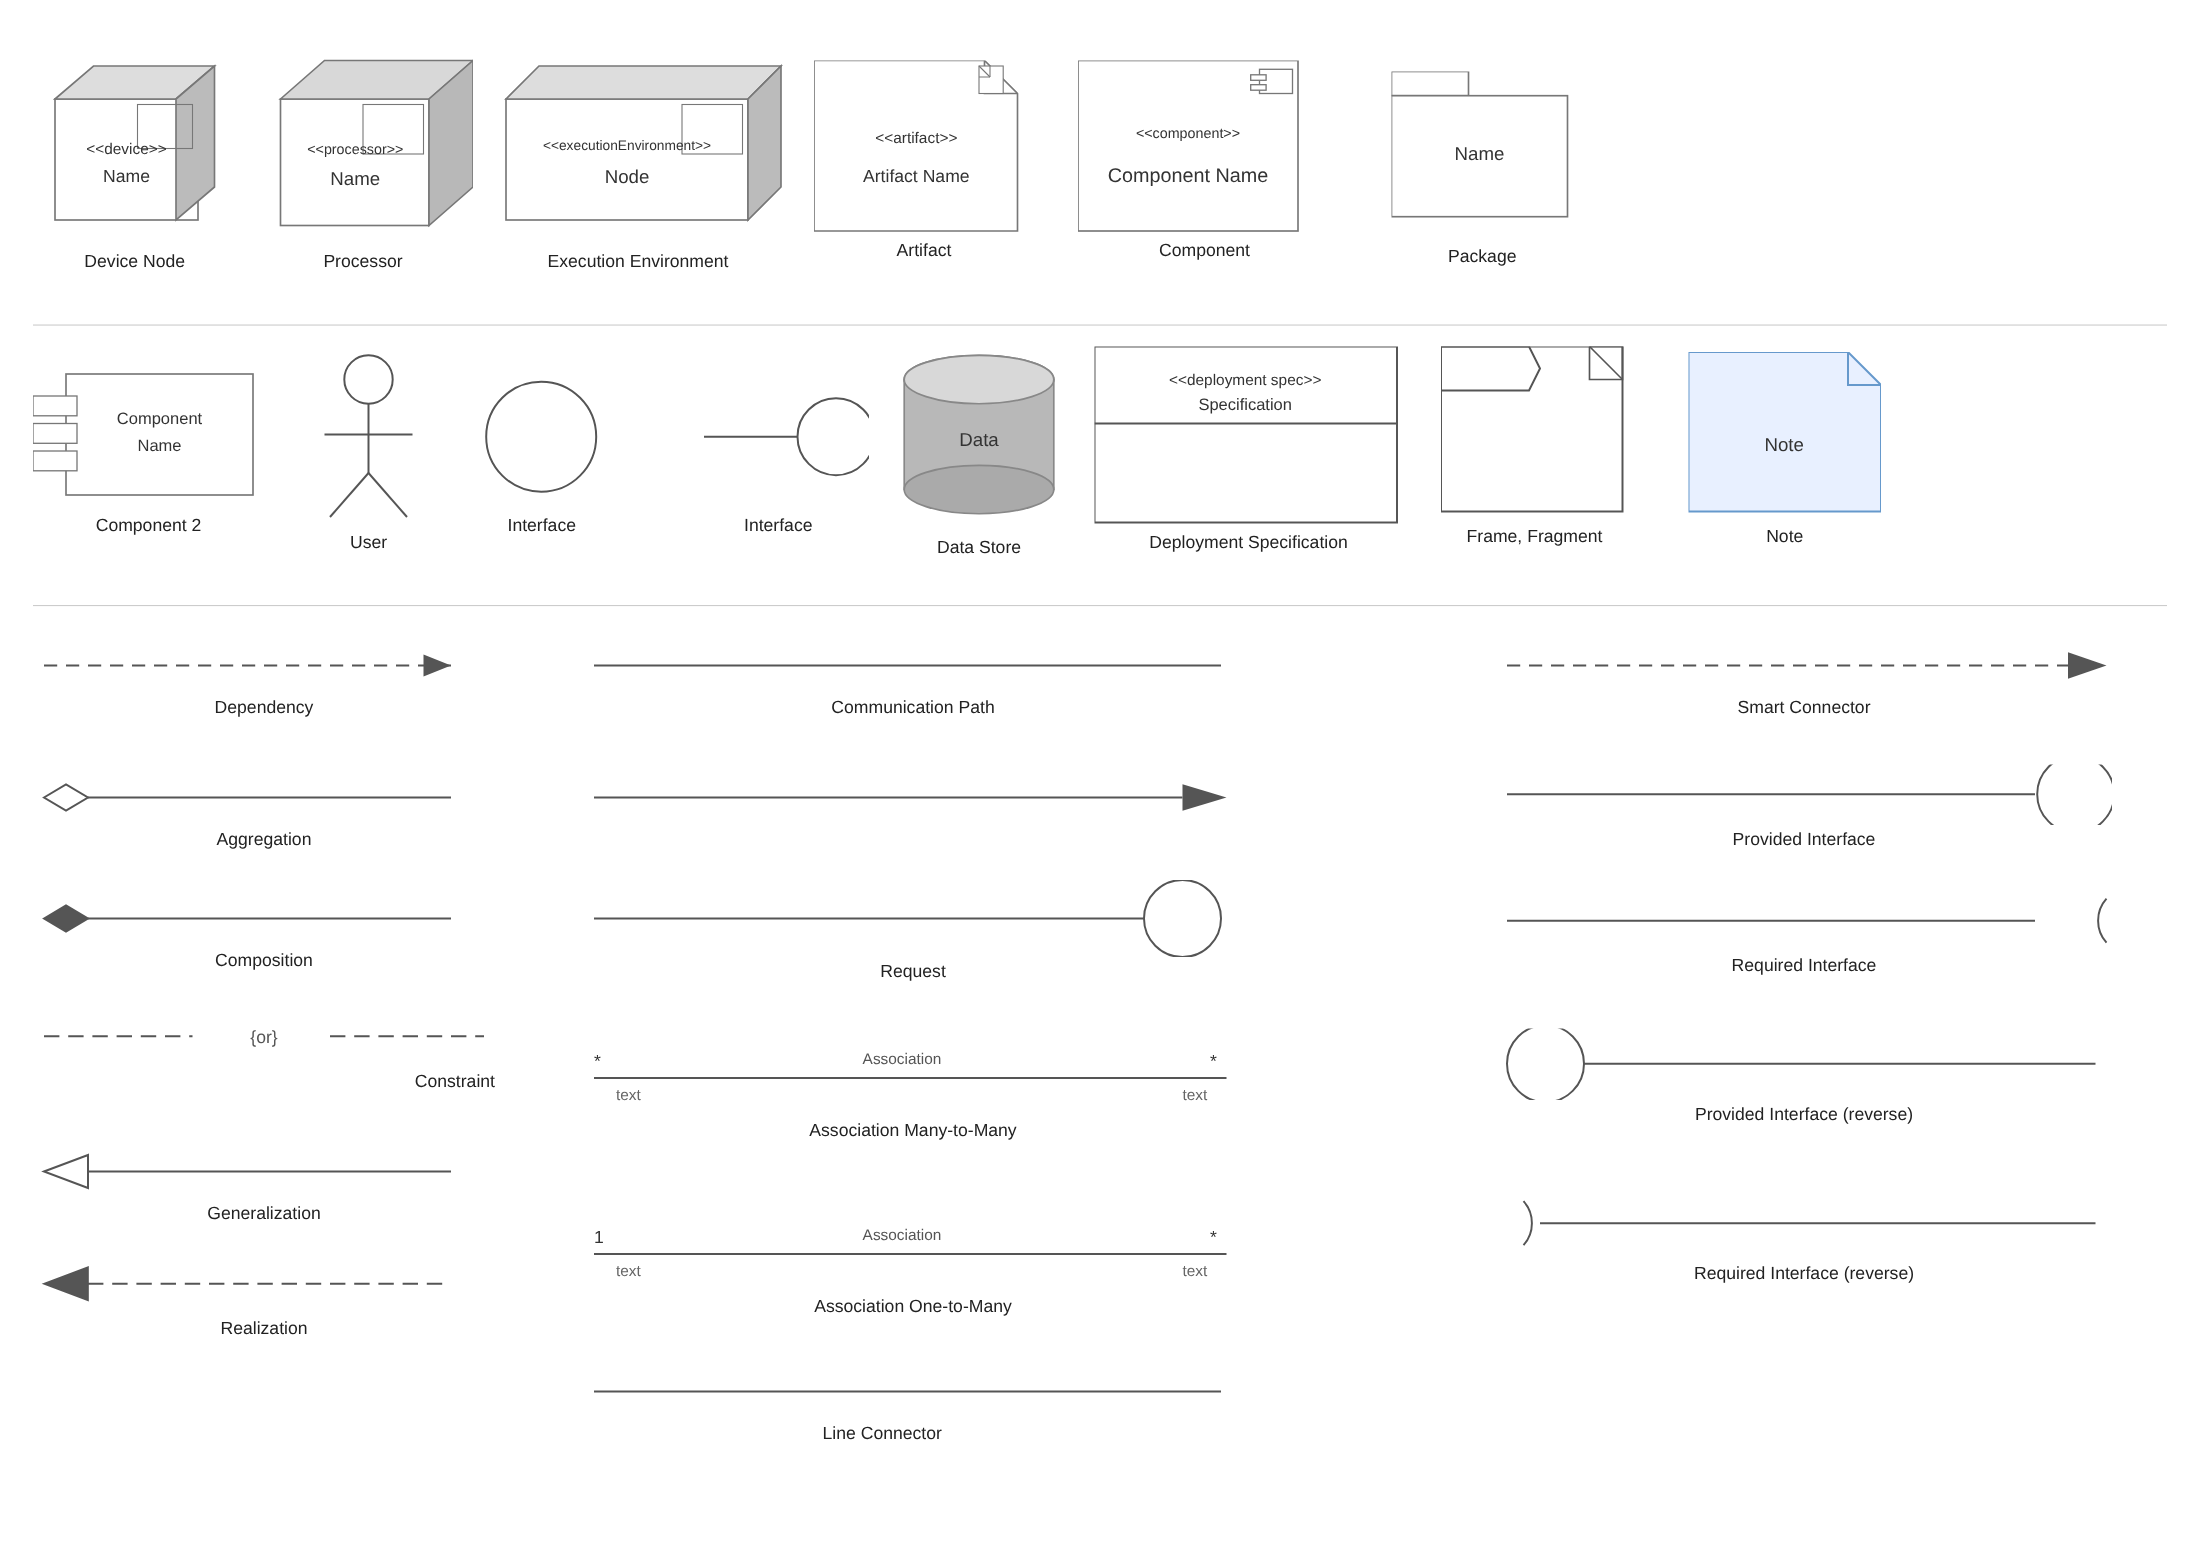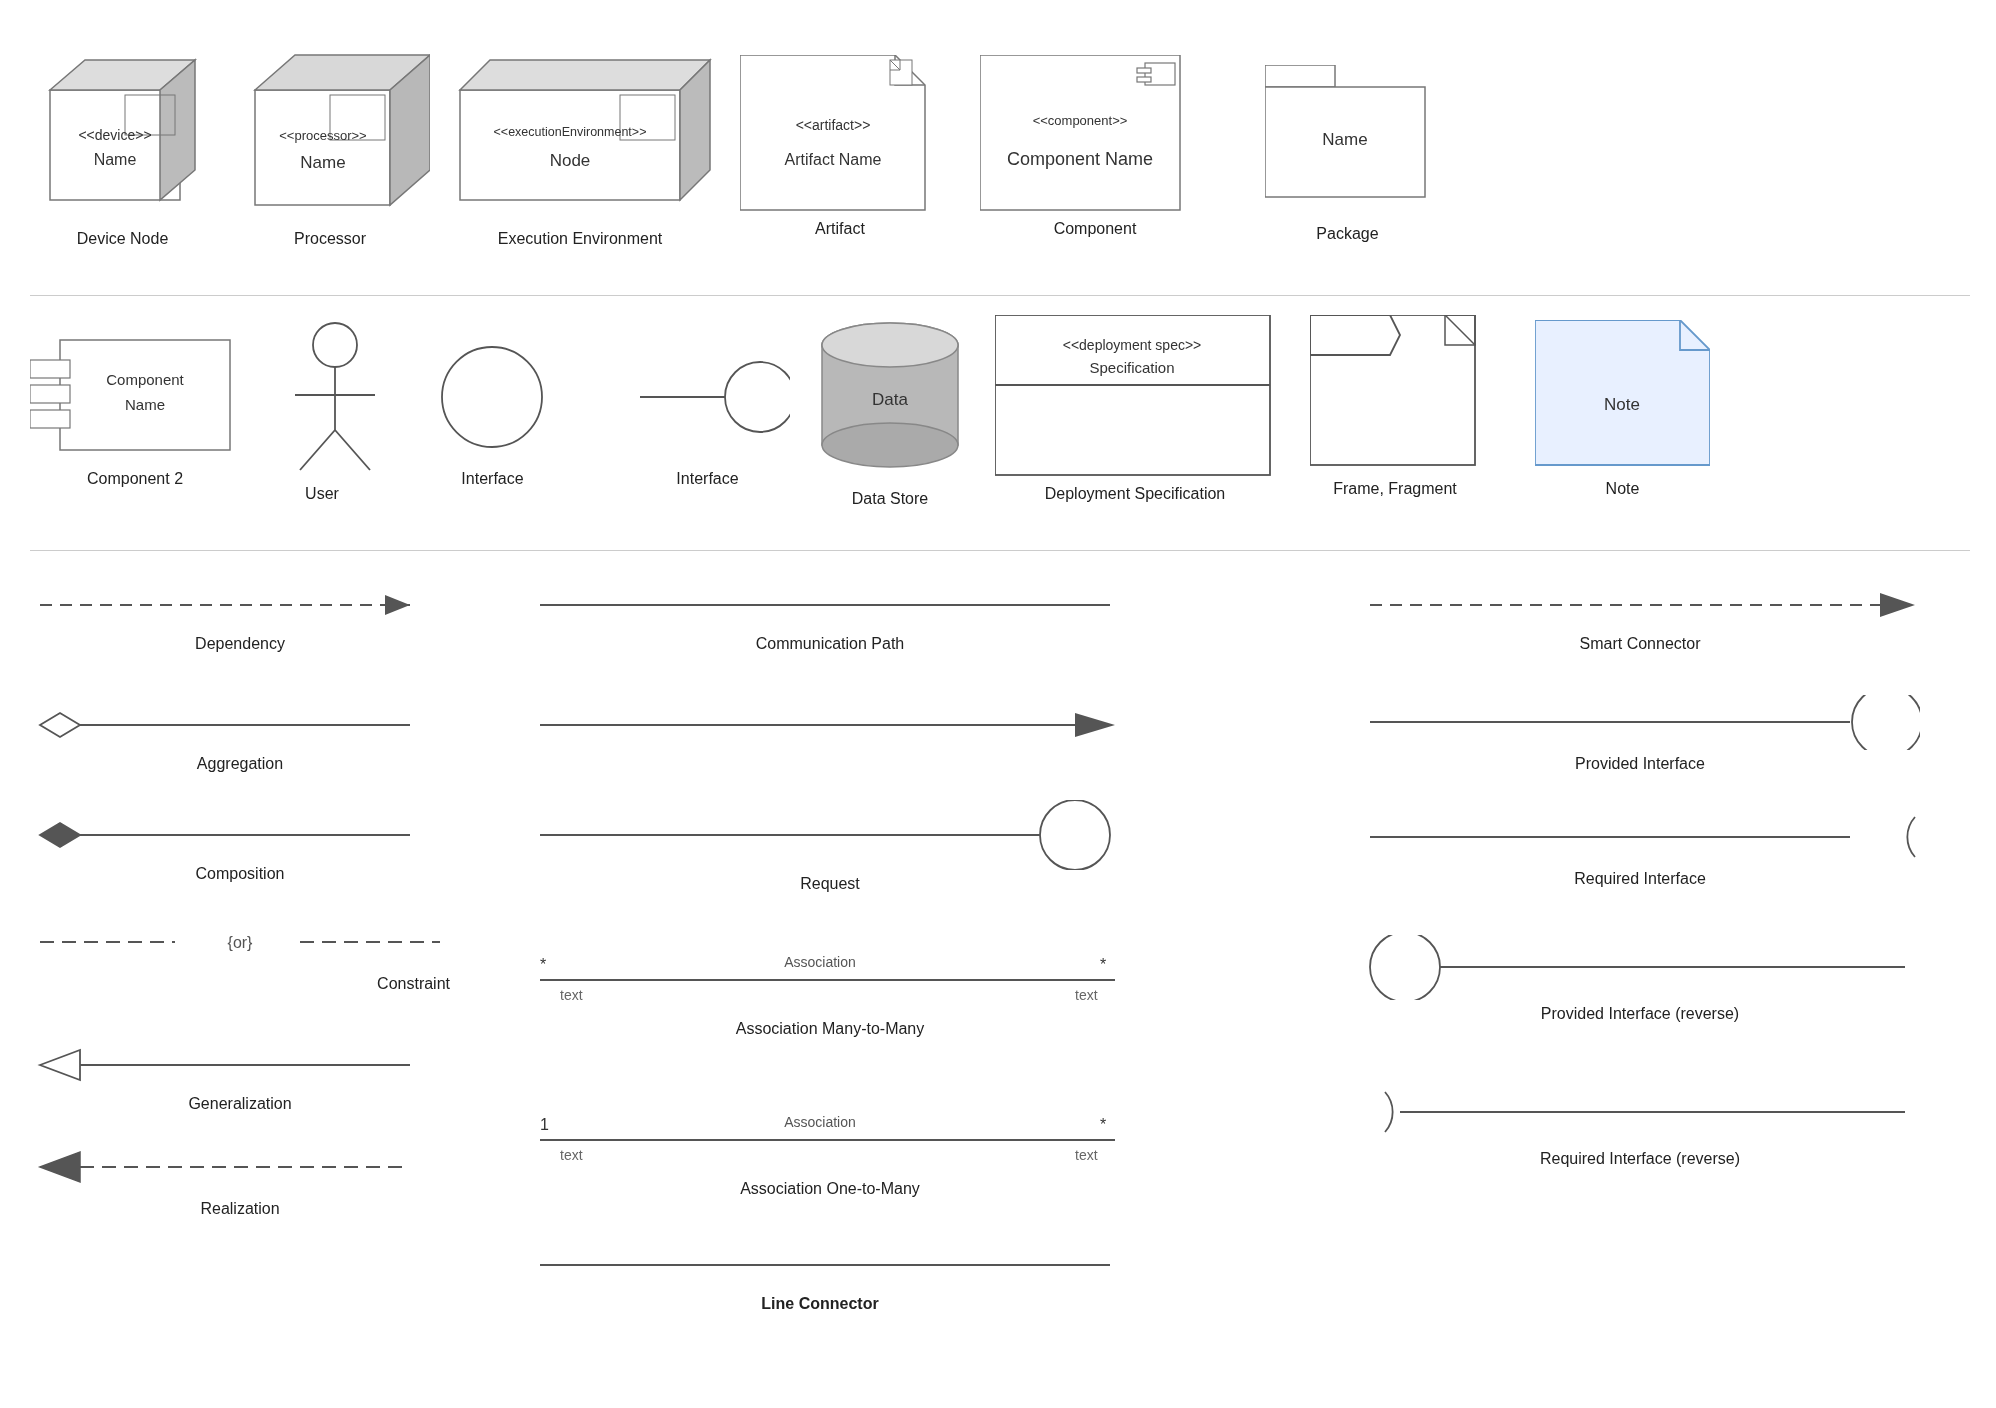--- a/index.html
+++ b/index.html
@@ -114,21 +114,21 @@
 
     <circle cx="60" cy="30" r="22" fill="none" stroke="#555" stroke-width="1.8"></circle>
 
     <line x1="60" y1="52" x2="60" y2="115" stroke="#555" stroke-width="1.8"></line>
 
     <line x1="20" y1="80" x2="100" y2="80" stroke="#555" stroke-width="1.8"></line>
 
     <line x1="60" y1="115" x2="25" y2="155" stroke="#555" stroke-width="1.8"></line>
     <line x1="60" y1="115" x2="95" y2="155" stroke="#555" stroke-width="1.8"></line>
   </svg>
-  <div class="label" style="left:262px;top:485px;width:120px;">User</div>
+  <div class="label" style="left:275px;top:485px;width:120px;">User</div>
 
   <svg style="position:absolute;left:435px;top:340px;" width="115" height="115">
     <circle cx="57" cy="57" r="50" fill="none" stroke="#555" stroke-width="1.8"></circle>
   </svg>
   <div class="label" style="left:415px;top:470px;width:155px;">Interface</div>
 
   <svg style="position:absolute;left:630px;top:340px;" width="160" height="115">
     <line x1="10" y1="57" x2="95" y2="57" stroke="#555" stroke-width="1.8"></line>
     <circle cx="130" cy="57" r="35" fill="none" stroke="#555" stroke-width="1.8"></circle>
   </svg>
@@ -245,21 +245,21 @@
     <text x="570" y="45" font-size="16" fill="#333">*</text>
     <text x="290" y="42" text-anchor="middle" font-size="14" fill="#555">Association</text>
     <text x="30" y="75" font-size="14" fill="#666">text</text>
     <text x="545" y="75" font-size="14" fill="#666">text</text>
   </svg>
   <div class="label" style="left:530px;top:1180px;width:600px;">Association One-to-Many</div>
 
   <svg style="position:absolute;left:530px;top:1240px;" width="600" height="50">
     <line x1="10" y1="25" x2="580" y2="25" stroke="#555" stroke-width="1.8"></line>
   </svg>
-  <div class="label" style="left:520px;top:1295px;width:600px;font-weight:bold;">Line Connector</div>
+  <div class="label" style="left:502px;top:1295px;width:600px;">Line Connector</div>
 
   <svg style="position:absolute;left:1360px;top:580px;" width="560" height="50">
     <line x1="10" y1="25" x2="520" y2="25" stroke="#555" stroke-width="1.8" stroke-dasharray="12,8"></line>
 
     <polygon points="555,25 520,13 520,37" fill="#555"></polygon>
   </svg>
   <div class="label" style="left:1360px;top:635px;width:560px;">Smart Connector</div>
 
   <svg style="position:absolute;left:1360px;top:695px;" width="560" height="55">
     <line x1="10" y1="27" x2="490" y2="27" stroke="#555" stroke-width="1.8"></line>

